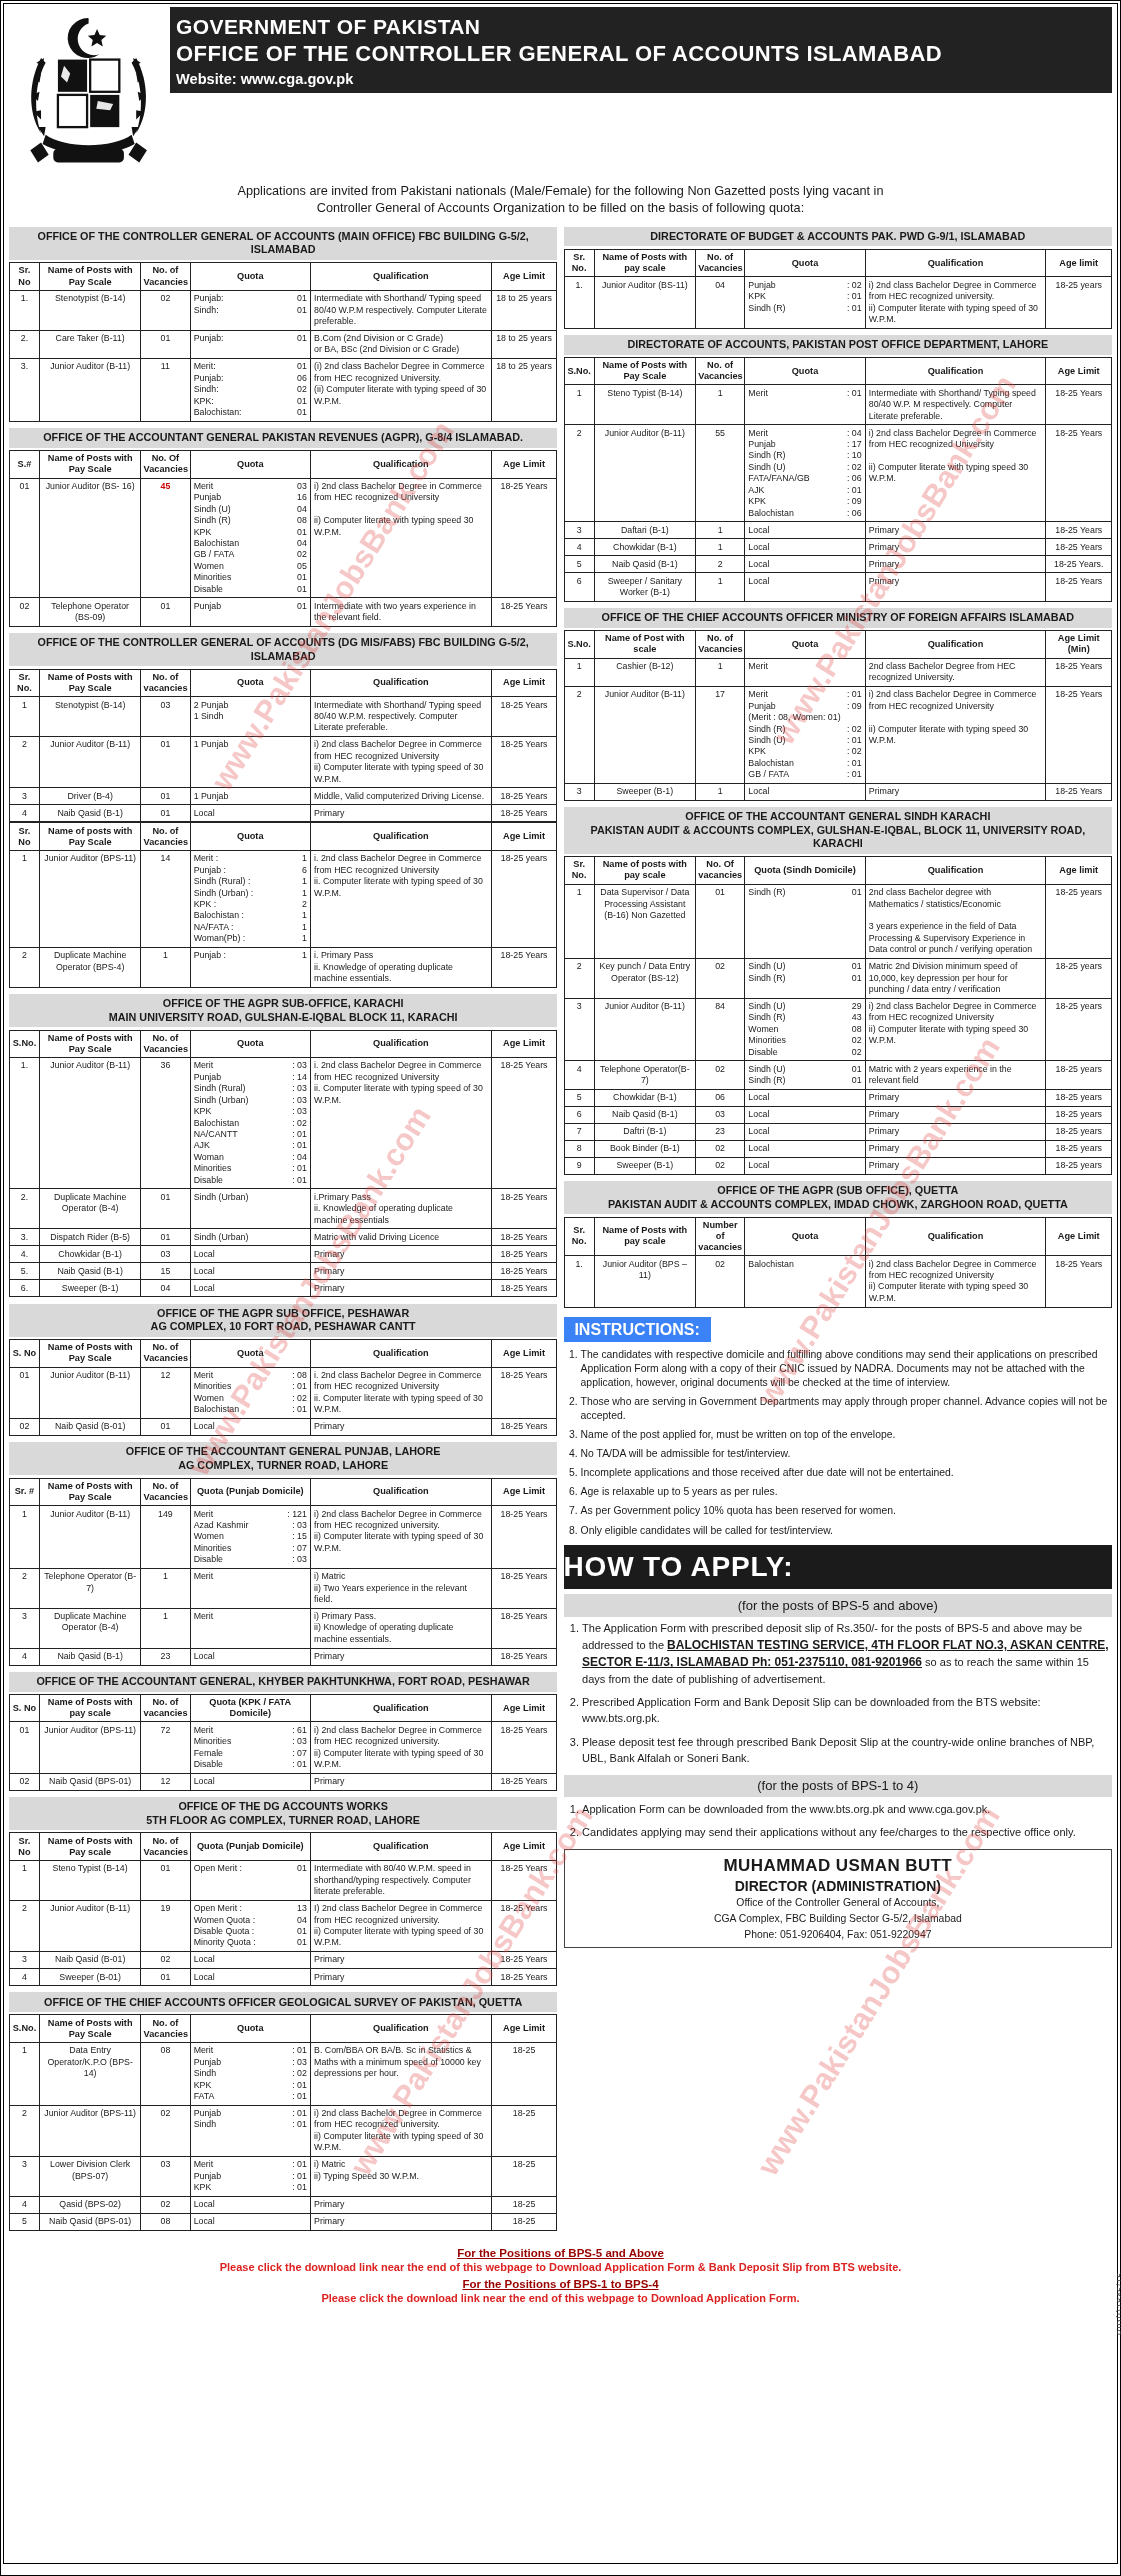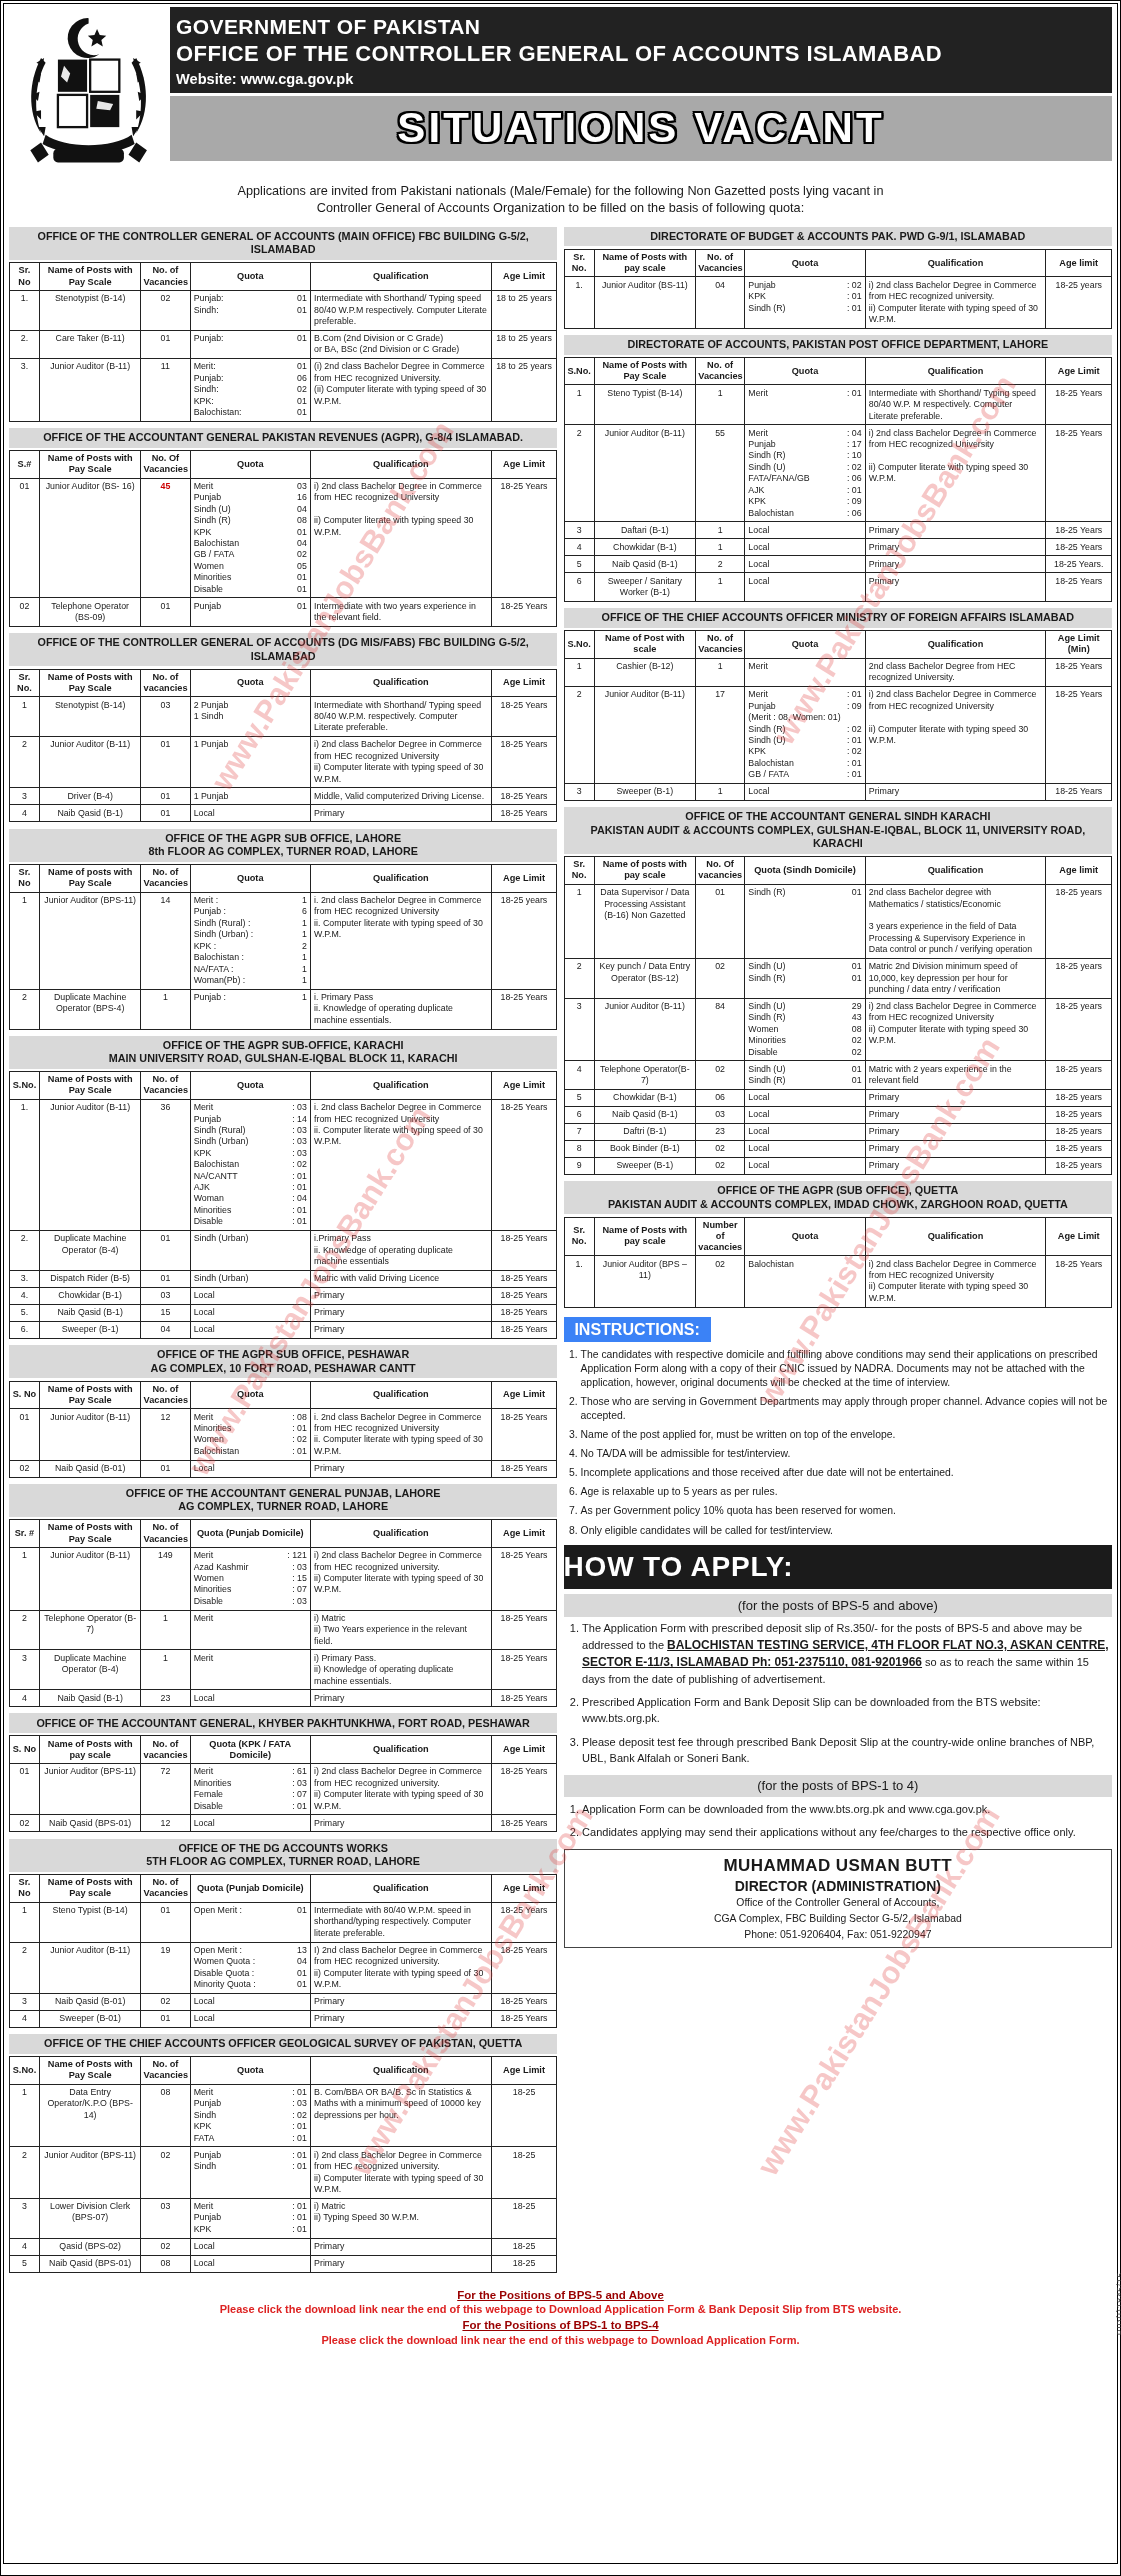--- a/index.html
+++ b/index.html
@@ -105,23 +105,20 @@
             <rect x="46" y="178" width="92" height="18" rx="6"></rect>
           </g>
         </svg>
       </div>
       <div class="hdr-right">
         <div class="hdr-black">
           <div class="hdr-gov">GOVERNMENT OF PAKISTAN</div>
           <div class="hdr-office">OFFICE OF THE CONTROLLER GENERAL OF ACCOUNTS ISLAMABAD</div>
           <div class="hdr-web">Website: www.cga.gov.pk</div>
         </div>
-        <div class="banner">
-          <span class="banner-text">SITUATIONS VACANT</span>
-        </div>
       </div>
     </div>
 
     <div class="intro">
       <div>Applications are invited from Pakistani nationals (Male/Female) for the following Non Gazetted posts lying vacant in</div>
       <div>Controller General of Accounts Organization to be filled on the basis of following quota:</div>
     </div>
 
     <div class="columns">
       <div class="col" id="left-col">
@@ -378,24 +375,20 @@
                 <td>
                   <div>Local</div>
                 </td>
                 <td>
                   <div>Primary</div>
                 </td>
                 <td class="c-center">18-25 Years</td>
               </tr>
             </tbody>
           </table>
-          <div class="office-title">
-            <div>OFFICE OF THE AGPR SUB OFFICE, LAHORE</div>
-            <div>8th FLOOR AG COMPLEX, TURNER ROAD, LAHORE</div>
-          </div>
           <table class="jobs">
             <colgroup>
               <col class="w-sr">
               <col class="w-name">
               <col class="w-vac">
               <col class="w-quota">
               <col class="w-qual">
               <col class="w-age">
             </colgroup>
             <thead>

